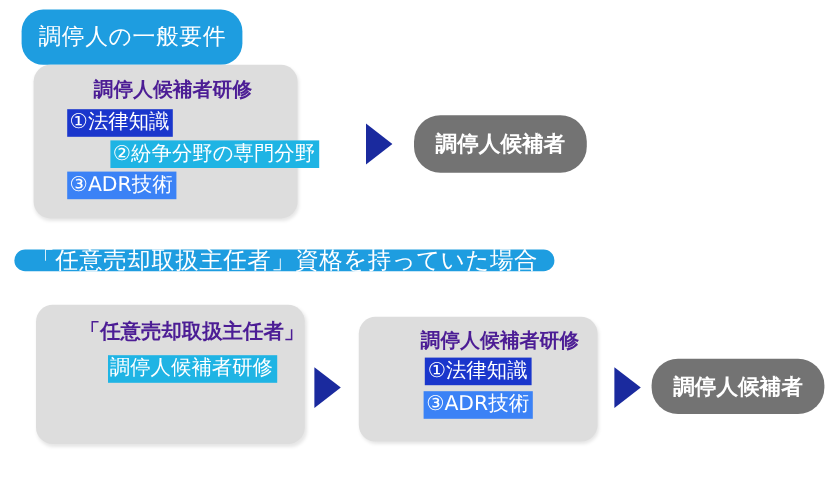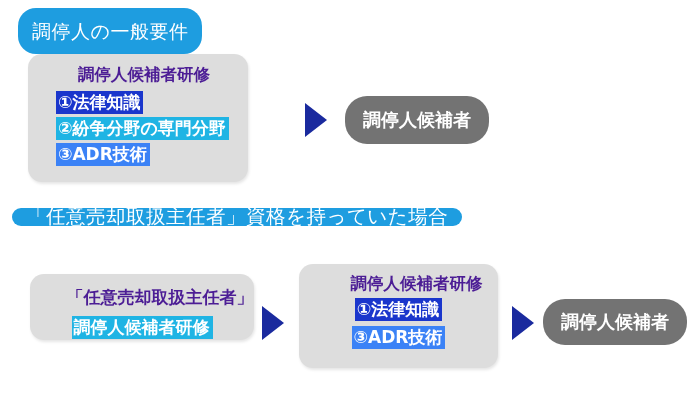--- a/index.html
+++ b/index.html
@@ -59,23 +59,23 @@
     box-shadow: 1px 2px 3px rgba(0,0,0,0.10);
   }
   #box-training-top {
     left: 28px;
     top: 54px;
     width: 220px;
     height: 128px;
   }
   #box-qualification {
     left: 30px;
-    top: 274px;
+    top: 254px;
     width: 224px;
-    height: 66px;
+    height: 116px;
   }
   #box-training-bottom {
     left: 299px;
     top: 264px;
     width: 199px;
     height: 104px;
   }
 
   .box-title {
     color: #4c1d95;
@@ -127,29 +127,29 @@
   }
   #box-qualification .chip-list {
     left: 0;
     right: 0;
     top: 42px;
     align-items: center;
   }
 
   .chip {
     color: #ffffff;
-    font-weight: bold;
+    font-weight: normal;
     font-size: 17px;
     line-height: 1.18;
     padding: 1px 3px 2px 2px;
     white-space: nowrap;
     display: inline-block;
   }
   .chip-blue  { background: #1a36cc; }
-  .chip-cyan  { background: #1fb4e4; }
+  .chip-cyan  { background: #1fb4e4; margin-left: 36px; }
   .chip-green { background: #3b82f6; }
 
   
   .arrow {
     position: absolute;
     width: 0;
     height: 0;
     border-top: 17px solid transparent;
     border-bottom: 17px solid transparent;
     border-left: 22px solid #1a2a9e;

